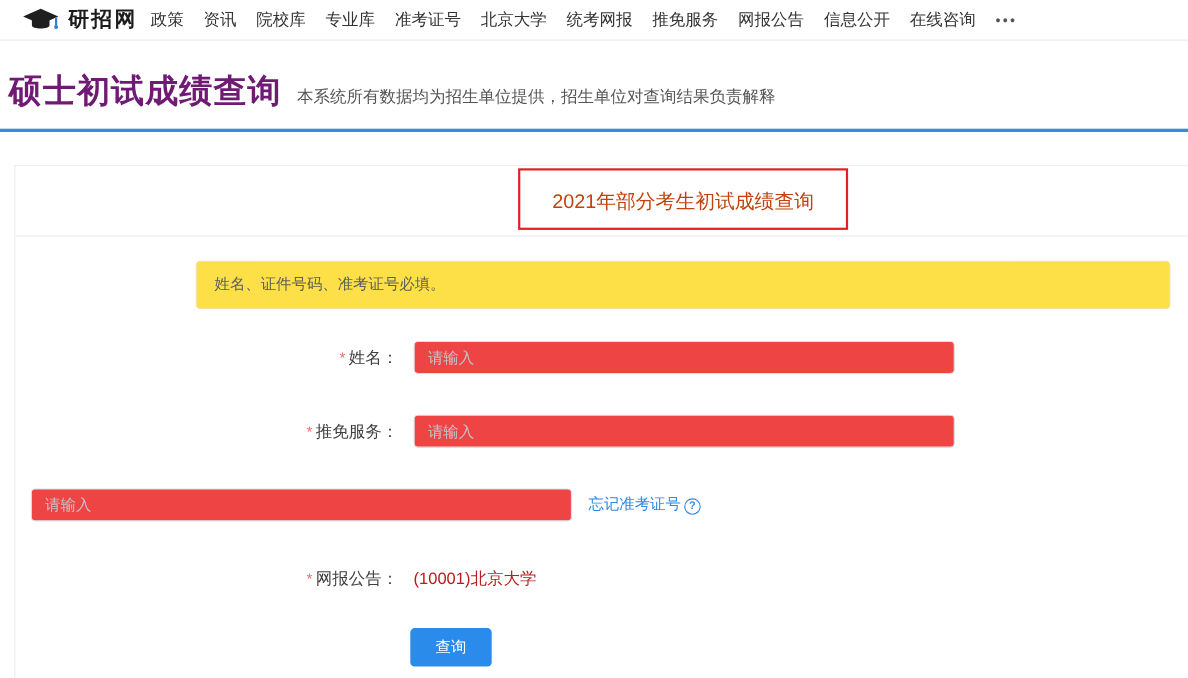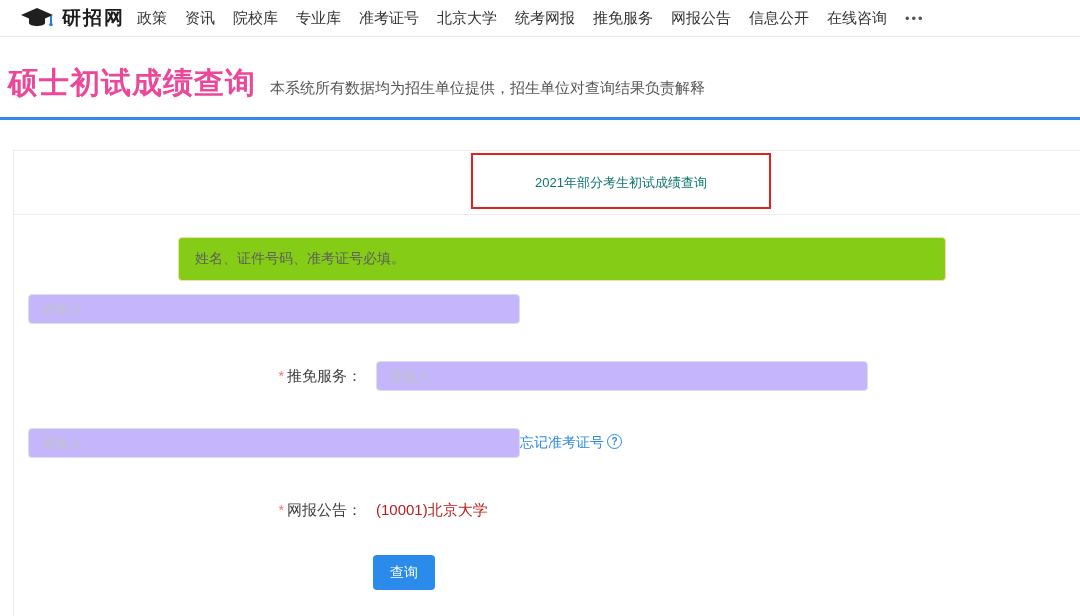--- a/index.html
+++ b/index.html
@@ -10,54 +10,54 @@
   .topnav { height:37px; display:flex; align-items:center; padding-left:20px;
     border-bottom:1px solid #e8e8e8; background:#fff; }
   .logo { display:flex; align-items:center; gap:8px; cursor:pointer; }
   .logo-text { font-size:19px; font-weight:bold; color:#1c1c1c; letter-spacing:2px; }
   .nav-items { display:flex; align-items:center; margin-left:12px; gap:18px; }
   .nav-item { font-size:15px; color:#333; cursor:pointer; white-space:nowrap; }
   .nav-more { color:#555; font-size:13px; letter-spacing:2px; }
 
   
   .page-header { height:80px; display:flex; align-items:baseline; padding:26px 0 0 8px; }
-  .page-title { font-size:30px; font-weight:bold; color:#ec4899; letter-spacing:1px; }
+  .page-title { font-size:30px; font-weight:bold; color:#701a75; letter-spacing:1px; }
   .page-subtitle { font-size:15px; color:#555; margin-left:14px; }
   .blue-divider { height:3px; background:#2f8de4; width:100%; }
 
   
   .card { margin:30px 0 0 13px; width:1216px; height:500px;
     border:1px solid #ececec; background:#fff; }
   .card-title-bar { position:relative; height:64px; border-bottom:1px solid #ececec;
     display:flex; align-items:center; justify-content:center; }
-  .card-title { font-size:13px; color:#0f766e; }
+  .card-title { font-size:18px; color:#c2410c; }
   .red-box { position:absolute; left:50%; top:2px; transform:translateX(-50%);
     width:300px; height:56px; border:2px solid #e02120; pointer-events:none; }
 
   
   .form { padding-top:22px; }
-  .notice { margin:0 0 13px 164px; width:768px; height:44px; background:#84cc16;
+  .notice { margin:0 0 29px 164px; width:886px; height:44px; background:#fde047;
     border:1px solid #f1e0ab; border-radius:4px; display:flex; align-items:center;
     padding:0 16px; font-size:14px; color:#5e5e5e; }
   .form-row { display:flex; align-items:center; height:30px; margin-bottom:37px; }
   .form-label { width:348px; text-align:right; font-size:15px; color:#404040; white-space:nowrap; }
   .star { color:#f56c6c; margin-right:3px; font-size:14px; }
   .form-input { margin-left:14px; width:492px; height:30px; border:1px solid #dcdfe4;
     border-radius:4px; padding:0 12px; font-size:14px; color:#333; outline:none;
-    background:#c4b5fd; font-family:"Liberation Sans","DejaVu Sans",sans-serif; }
+    background:#ef4444; font-family:"Liberation Sans","DejaVu Sans",sans-serif; }
   .form-input::placeholder { color:#c0c4cc; }
-  .forgot-link { display:flex; align-items:flex-start; gap:3px;
+  .forgot-link { margin-left:15px; display:flex; align-items:flex-end; gap:3px;
     color:#2e8ae6; font-size:14px; cursor:pointer; white-space:nowrap; }
   .q-circle { width:15px; height:15px; border:1.5px solid #2e8ae6; border-radius:50%;
     display:inline-flex; align-items:center; justify-content:center;
     font-size:10px; line-height:1; font-weight:bold; }
   .row-unit { margin-bottom:30px; }
   .form-value { margin-left:14px; font-size:15px; color:#b91c1c; }
   .submit-row { height:35px; margin-top:2px; }
-  .submit-btn { margin-left:359px; width:62px; height:35px; background:#2b8bea;
+  .submit-btn { margin-left:359px; width:74px; height:35px; background:#2b8bea;
     color:#fff; border:none; border-radius:4px; font-size:14px; cursor:pointer;
     font-family:"Liberation Sans","DejaVu Sans",sans-serif; }
 </style>
 </head>
 <body>
 
 <header class="topnav">
   <div class="logo">
     <svg width="34" height="23" viewBox="0 0 34 23">
       <polygon points="17,1 33,8 17,15 1,8" fill="#1f1f1f"></polygon>
@@ -94,20 +94,23 @@
     <span class="card-title">2021年部分考生初试成绩查询</span>
     <div class="red-box"></div>
   </div>
 
   <div class="form">
     <div class="notice">
       <span>姓名、证件号码、准考证号必填。</span>
     </div>
 
     <div class="form-row">
+      <div class="form-label">
+        <span class="star">*</span><span>姓名：</span>
+      </div>
       <input class="form-input" type="text" placeholder="请输入" style="">
     </div>
 
     <div class="form-row">
       <div class="form-label">
         <span class="star">*</span><span>推免服务：</span>
       </div>
       <input class="form-input" type="text" placeholder="请输入" style="">
     </div>
 

